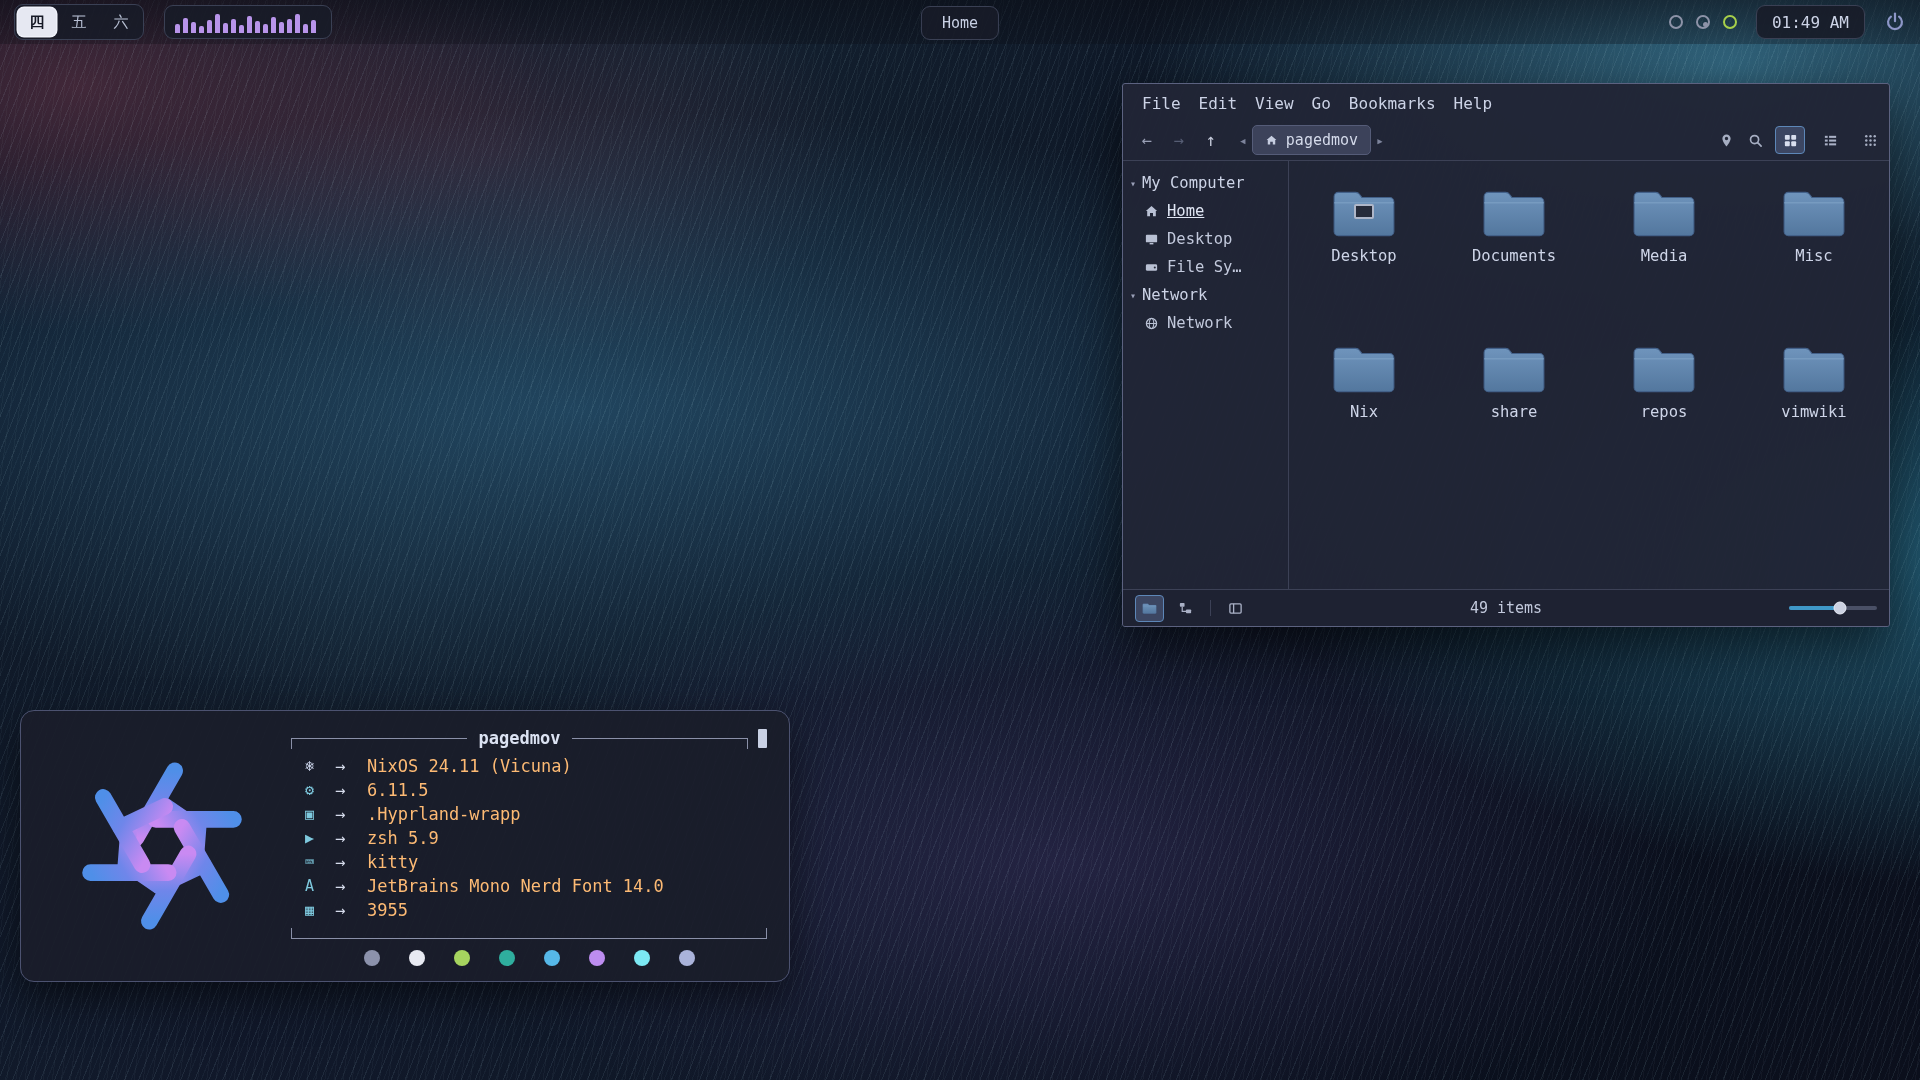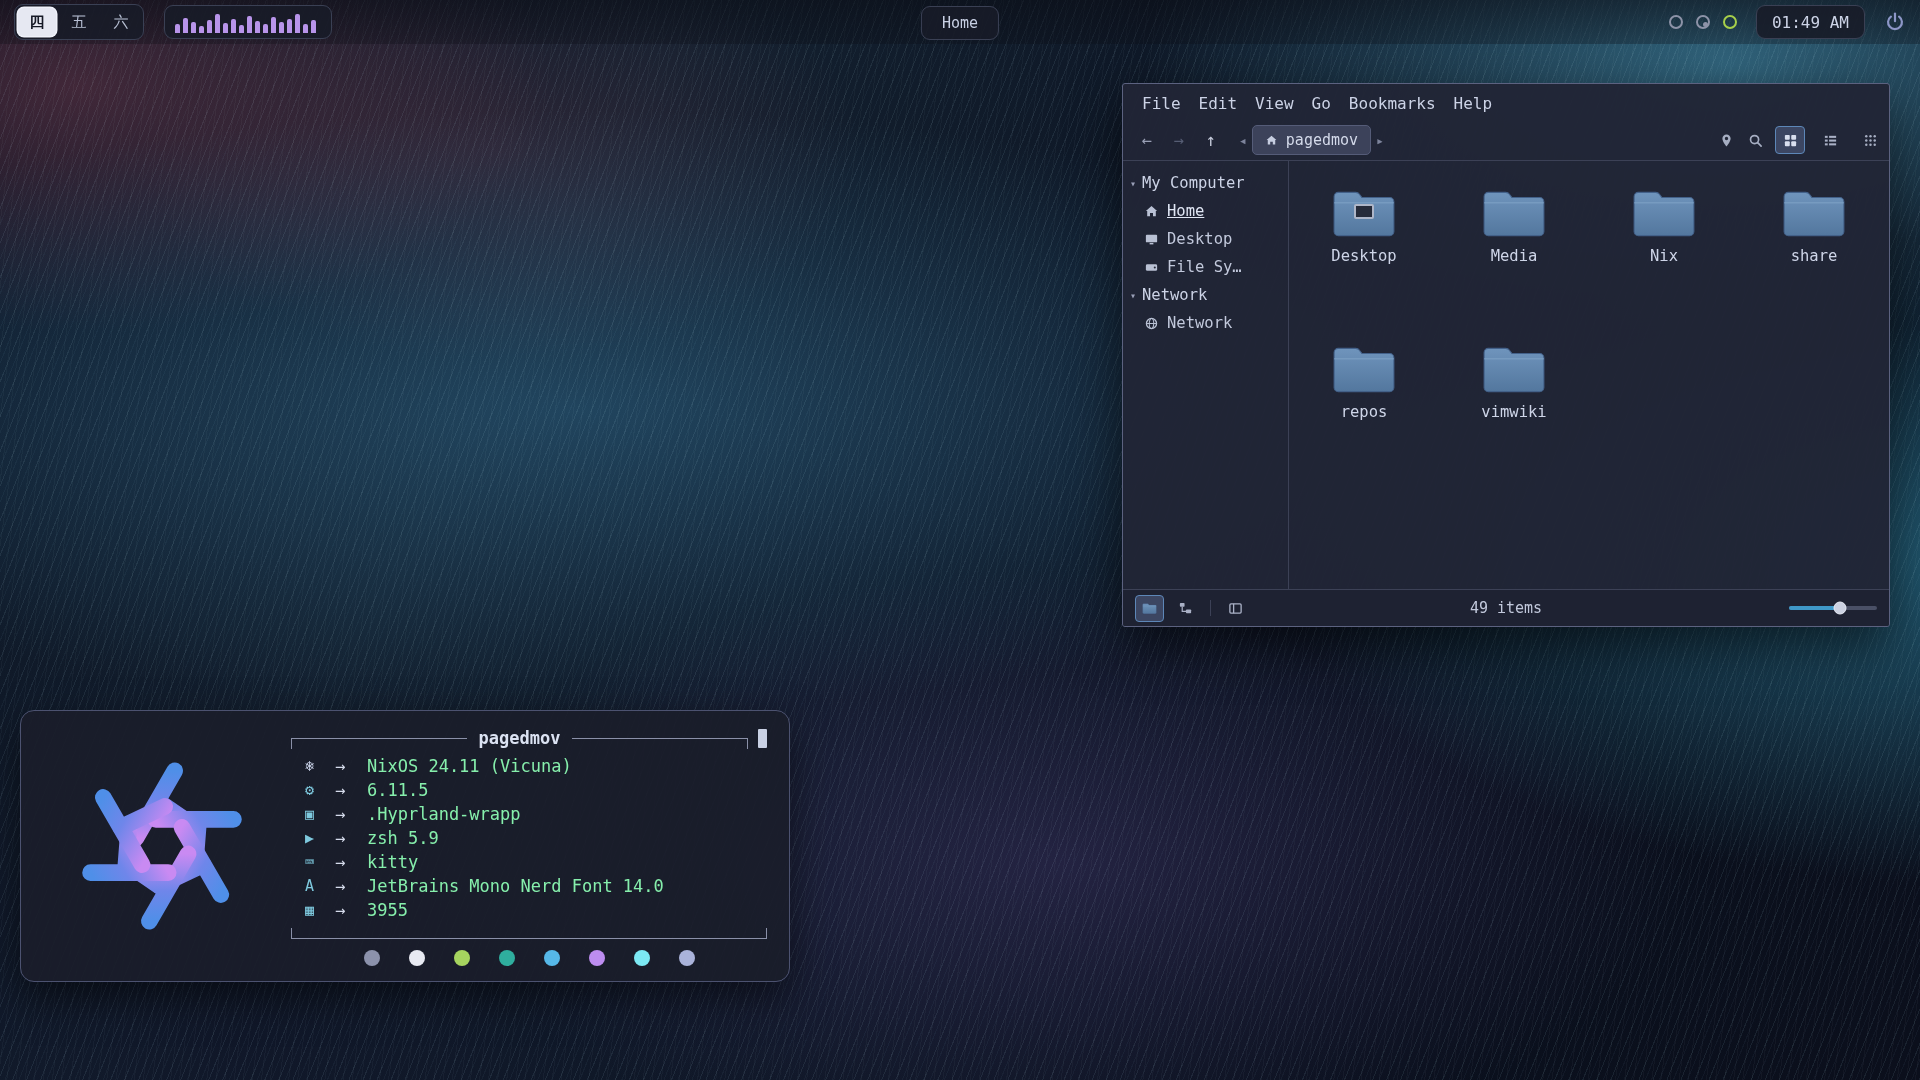--- a/index.html
+++ b/index.html
@@ -102,21 +102,21 @@
   .c-tl,.c-tr{width:9px;height:11px;margin-top:11px;box-sizing:border-box;}
   .c-tl{border-left:1px solid #8a90a8;border-top:1px solid #8a90a8;}
   .c-tr{border-right:1px solid #8a90a8;border-top:1px solid #8a90a8;}
   .hline{height:0;border-top:1px solid #8a90a8;margin-top:11px;flex:1;}
   .term-title{padding:0 12px;line-height:23px;font-weight:bold;color:#dbe2f2;}
   .cursor{width:9px;height:19px;background:#c9d1e4;margin:2px 0 0 10px;border-radius:1px;flex:0 0 auto;}
   .term-lines{padding:3px 0 0 14px;}
   .tl{display:flex;align-items:center;height:24px;}
   .tl-icon{width:26px;font-size:15px;flex:0 0 auto;text-align:left;}
   .tl-arrow{width:32px;color:#d6dcec;flex:0 0 auto;padding-left:4px;}
-  .tl-value{color:#86efac;white-space:nowrap;}
+  .tl-value{color:#fdba74;white-space:nowrap;}
   .tbox-bottom{display:flex;align-items:flex-end;height:14px;margin-top:3px;}
   .c-bl,.c-br{width:9px;height:11px;box-sizing:border-box;}
   .c-bl{border-left:1px solid #8a90a8;border-bottom:1px solid #8a90a8;}
   .c-br{border-right:1px solid #8a90a8;border-bottom:1px solid #8a90a8;}
   .hline-b{height:0;border-bottom:1px solid #8a90a8;flex:1;}
   .palette{display:flex;gap:29px;justify-content:center;margin-top:11px;}
   .pal{width:16px;height:16px;border-radius:50%;flex:0 0 auto;}
   .defs-svg{position:absolute;width:0;height:0;overflow:hidden;}
 </style>
 </head>
@@ -348,21 +348,37 @@
             <span class="emblem"></span>
           </span>
           <div class="folder-label">Desktop</div>
         </div>
         <div class="folder">
           <span class="folder-iconwrap">
             <svg class="ficon" viewBox="0 0 64 50">
               <use href="#i-folder"></use>
             </svg>
           </span>
+          <div class="folder-label">Documents</div>
+        </div>
+        <div class="folder">
+          <span class="folder-iconwrap">
+            <svg class="ficon" viewBox="0 0 64 50">
+              <use href="#i-folder"></use>
+            </svg>
+          </span>
           <div class="folder-label">Media</div>
+        </div>
+        <div class="folder">
+          <span class="folder-iconwrap">
+            <svg class="ficon" viewBox="0 0 64 50">
+              <use href="#i-folder"></use>
+            </svg>
+          </span>
+          <div class="folder-label">Misc</div>
         </div>
         <div class="folder">
           <span class="folder-iconwrap">
             <svg class="ficon" viewBox="0 0 64 50">
               <use href="#i-folder"></use>
             </svg>
           </span>
           <div class="folder-label">Nix</div>
         </div>
         <div class="folder">

